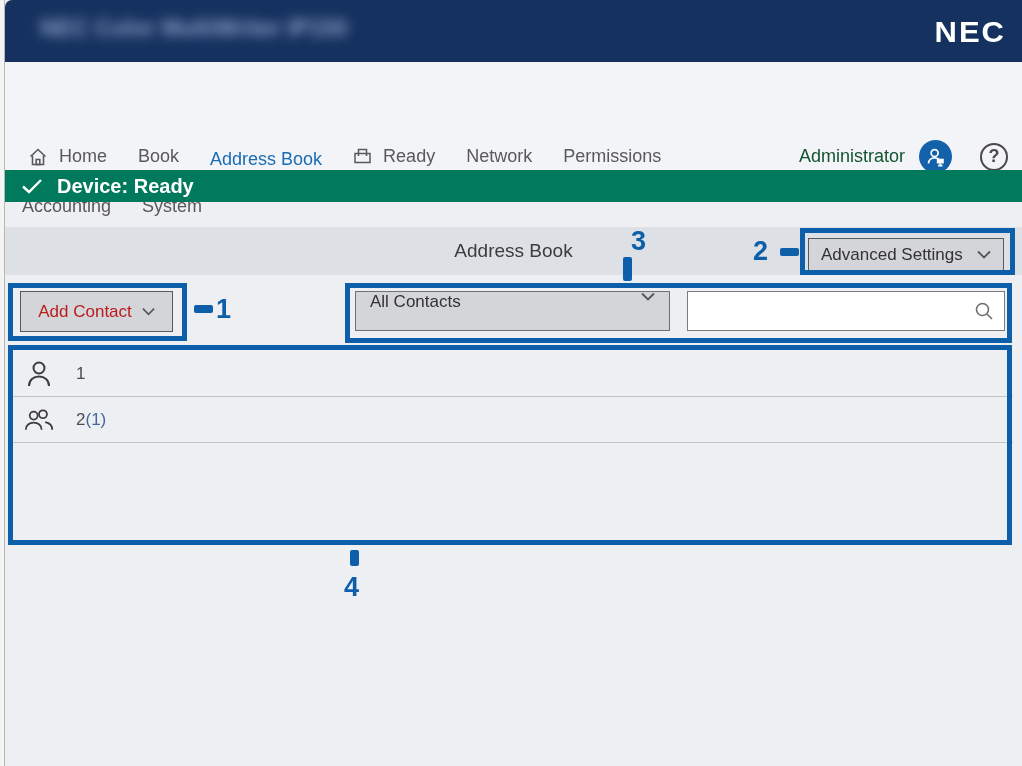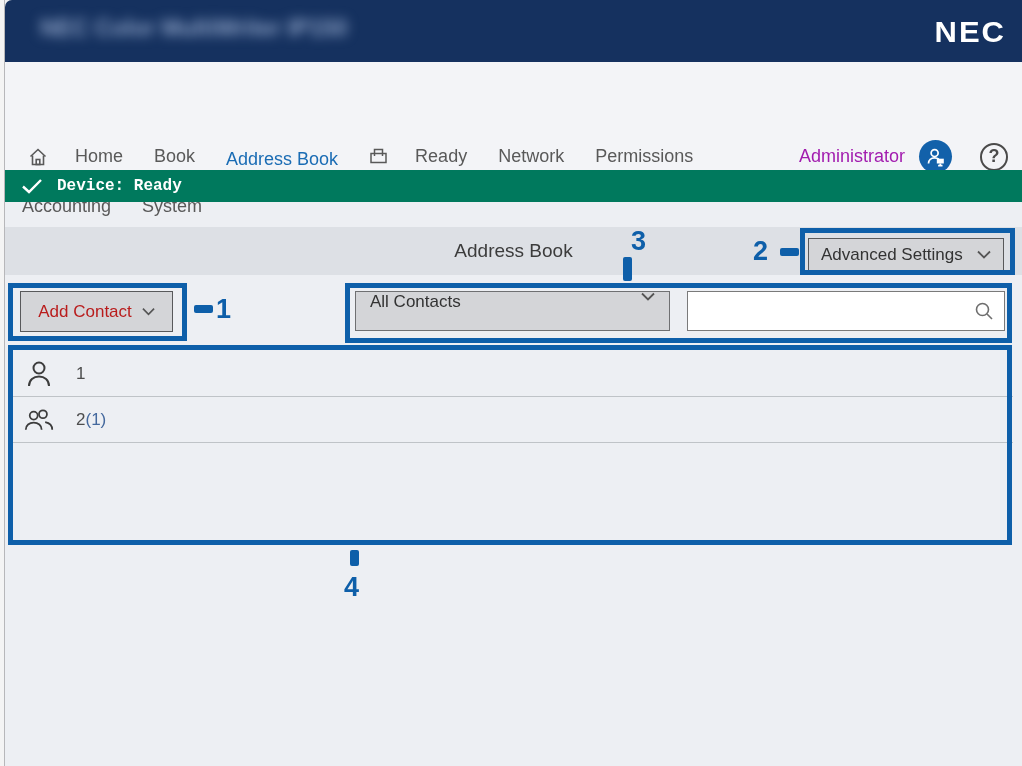--- a/index.html
+++ b/index.html
@@ -12,31 +12,31 @@
 
   
   .band-header { position:absolute; left:5px; top:0; width:1017px; height:62px; background:#15315f; border-top-left-radius:7px; }
   .device-title { position:absolute; left:35px; top:15px; font-size:23px; font-weight:bold; color:#8ba0c4; filter:blur(6px); white-space:nowrap; }
   .brand { position:absolute; right:16px; top:14px; color:#ffffff; font-size:31px; font-weight:bold; letter-spacing:2px; transform:scaleY(0.95); }
 
   
   .band-nav { position:absolute; left:5px; top:62px; width:1017px; height:108px; background:#f3f4f7; }
   .nav-row1 { position:absolute; left:15px; top:78px; right:14px; display:flex; align-items:center; }
   .nav-row2 { position:absolute; left:9px; top:128px; display:flex; align-items:center;justify-content:flex-end; }
-  .nav-item { display:flex; align-items:center; gap:27px; font-size:18px; color:#595959; padding:6px 8px; margin-right:15px; cursor:pointer; white-space:nowrap; }
+  .nav-item { display:flex; align-items:center; gap:11px; font-size:18px; color:#595959; padding:6px 8px; margin-right:15px; cursor:pointer; white-space:nowrap; }
   .nav-item.active { color:#1a6cb4; border-bottom:3px solid #1a6cb4; padding-bottom:9px; margin-bottom:-12px; }
   .nav-spacer { flex:1; }
-  .nav-user { display:flex; align-items:center; gap:14px; font-size:18px; color:#a21caf; }
+  .nav-user { display:flex; align-items:center; gap:14px; font-size:18px; color:#14532d; }
   .admin-badge { width:33px; height:33px; border-radius:50%; background:#1261aa; display:flex; align-items:center; justify-content:center; cursor:pointer; }
   .help-btn { width:28px; height:28px; border-radius:50%; border:2px solid #4a4a4a; color:#4a4a4a; display:flex; align-items:center; justify-content:center; font-size:18px; font-weight:bold; margin-left:28px; cursor:pointer; }
 
   
   .band-status { position:absolute; left:5px; top:170px; width:1017px; height:32px; background:#00795d; display:flex; align-items:center; }
   .status-check { margin-left:16px; }
-  .status-text { margin-left:14px; color:#ffffff; font-size:16px; font-weight:bold;font-family:Liberation Mono, monospace; }
+  .status-text { margin-left:14px; color:#ffffff; font-size:20px; font-weight:bold; }
 
   
   .band-titlebar { position:absolute; left:5px; top:227px; width:1017px; height:48px; background:#dde0e5; }
   .page-title { position:absolute; left:0; right:0; top:13px; text-align:center; font-size:19px; color:#3c3c3c; }
   .adv-btn { position:absolute; left:808px; top:238px; width:196px; height:33px; background:#d4d5d8; border:1px solid #58595b; display:flex; align-items:center; justify-content:space-between; padding:0 12px; font-size:17px; color:#333; cursor:pointer; }
 
   
   .add-btn { position:absolute; left:20px; top:291px; width:153px; height:41px; background:#d4d5d8; border:1px solid #58595b; display:flex; align-items:center; justify-content:center; gap:10px; font-size:17px; color:#b91c1c; cursor:pointer; }
   .filter-select { position:absolute; left:355px; top:291px; width:315px; height:40px; background:#d4d5d8; border:1px solid #6f7072; display:flex; align-items:flex-start; justify-content:space-between; padding:0 14px; font-size:17px; color:#333; cursor:pointer; }
   .search-wrap { position:absolute; left:687px; top:291px; width:318px; height:40px; background:#ffffff; border:1px solid #7a7a7a; display:flex; align-items:center; }

